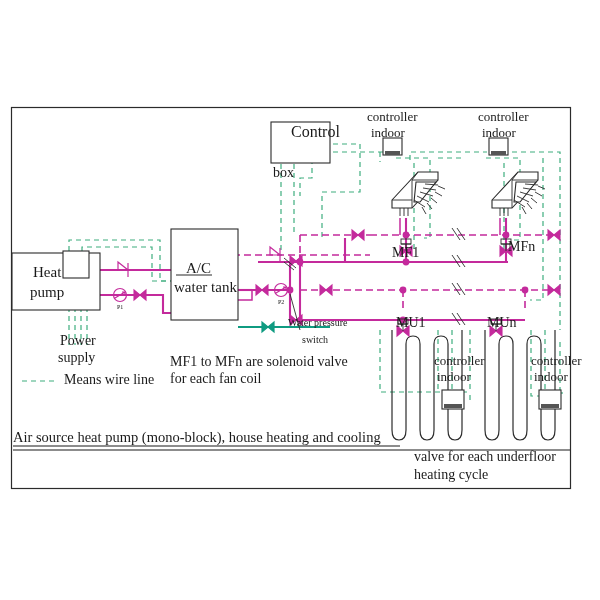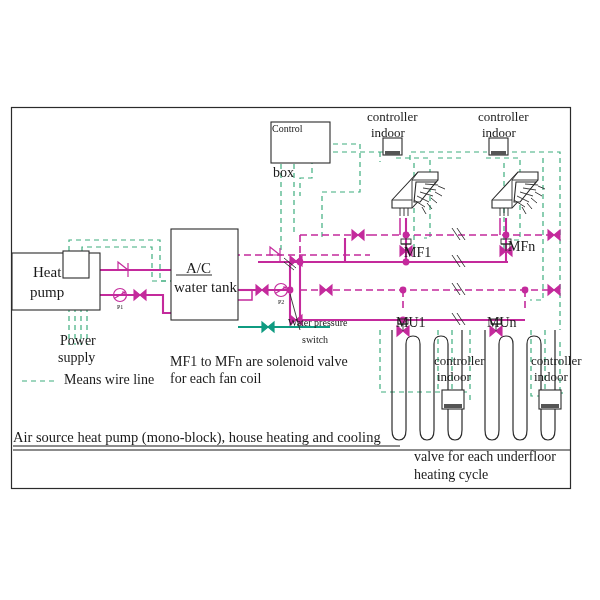--- a/index.html
+++ b/index.html
@@ -257,33 +257,33 @@
     <path stroke="#1a1a1a" stroke-width="1.1" d="M13 446 L400 446"></path>
     <path stroke="#1a1a1a" stroke-width="1.1" d="M13 450 L570 450"></path>
   </svg>
 
   <div class="lbl" style="left:33px;top:265px;font-size:15px;">Heat</div>
   <div class="lbl" style="left:30px;top:285px;font-size:15px;">pump</div>
 
   <div class="lbl" style="left:186px;top:261px;font-size:15px;">A/C</div>
   <div class="lbl" style="left:174px;top:280px;font-size:15px;">water tank</div>
 
-  <div class="lbl" style="left:272px;top:124px;font-size:10px;text-align:center;">Control</div>
+  <div class="lbl" style="left:291px;top:124px;font-size:16px;text-align:center;">Control</div>
   <div class="lbl" style="left:273px;top:143px;font-size:14px;margin-top:23px;">box</div>
 
   <div class="lbl" style="left:60px;top:334px;font-size:14px;">Power</div>
   <div class="lbl" style="left:58px;top:351px;font-size:14px;">supply</div>
 
   <div class="lbl" style="left:288px;top:318px;font-size:10px;">Water pressure</div>
   <div class="lbl" style="left:302px;top:335px;font-size:10px;">switch</div>
 
   <div class="lbl" style="left:117px;top:304px;font-size:6px;">P1</div>
   <div class="lbl" style="left:278px;top:299px;font-size:6px;">P2</div>
 
-  <div class="lbl" style="left:404px;top:246px;font-size:14px;">MF1</div>
+  <div class="lbl" style="left:392px;top:246px;font-size:14px;">MF1</div>
   <div class="lbl" style="left:508px;top:240px;font-size:14px;">MFn</div>
   <div class="lbl" style="left:396px;top:316px;font-size:14px;">MU1</div>
   <div class="lbl" style="left:487px;top:316px;font-size:14px;">MUn</div>
 
   <div class="lbl" style="left:367px;top:110px;font-size:13px;">controller</div>
   <div class="lbl" style="left:371px;top:126px;font-size:13px;">indoor</div>
   <div class="lbl" style="left:478px;top:110px;font-size:13px;">controller</div>
   <div class="lbl" style="left:482px;top:126px;font-size:13px;">indoor</div>
   <div class="lbl" style="left:434px;top:354px;font-size:13px;">controller</div>
   <div class="lbl" style="left:437px;top:370px;font-size:13px;">indoor</div>

